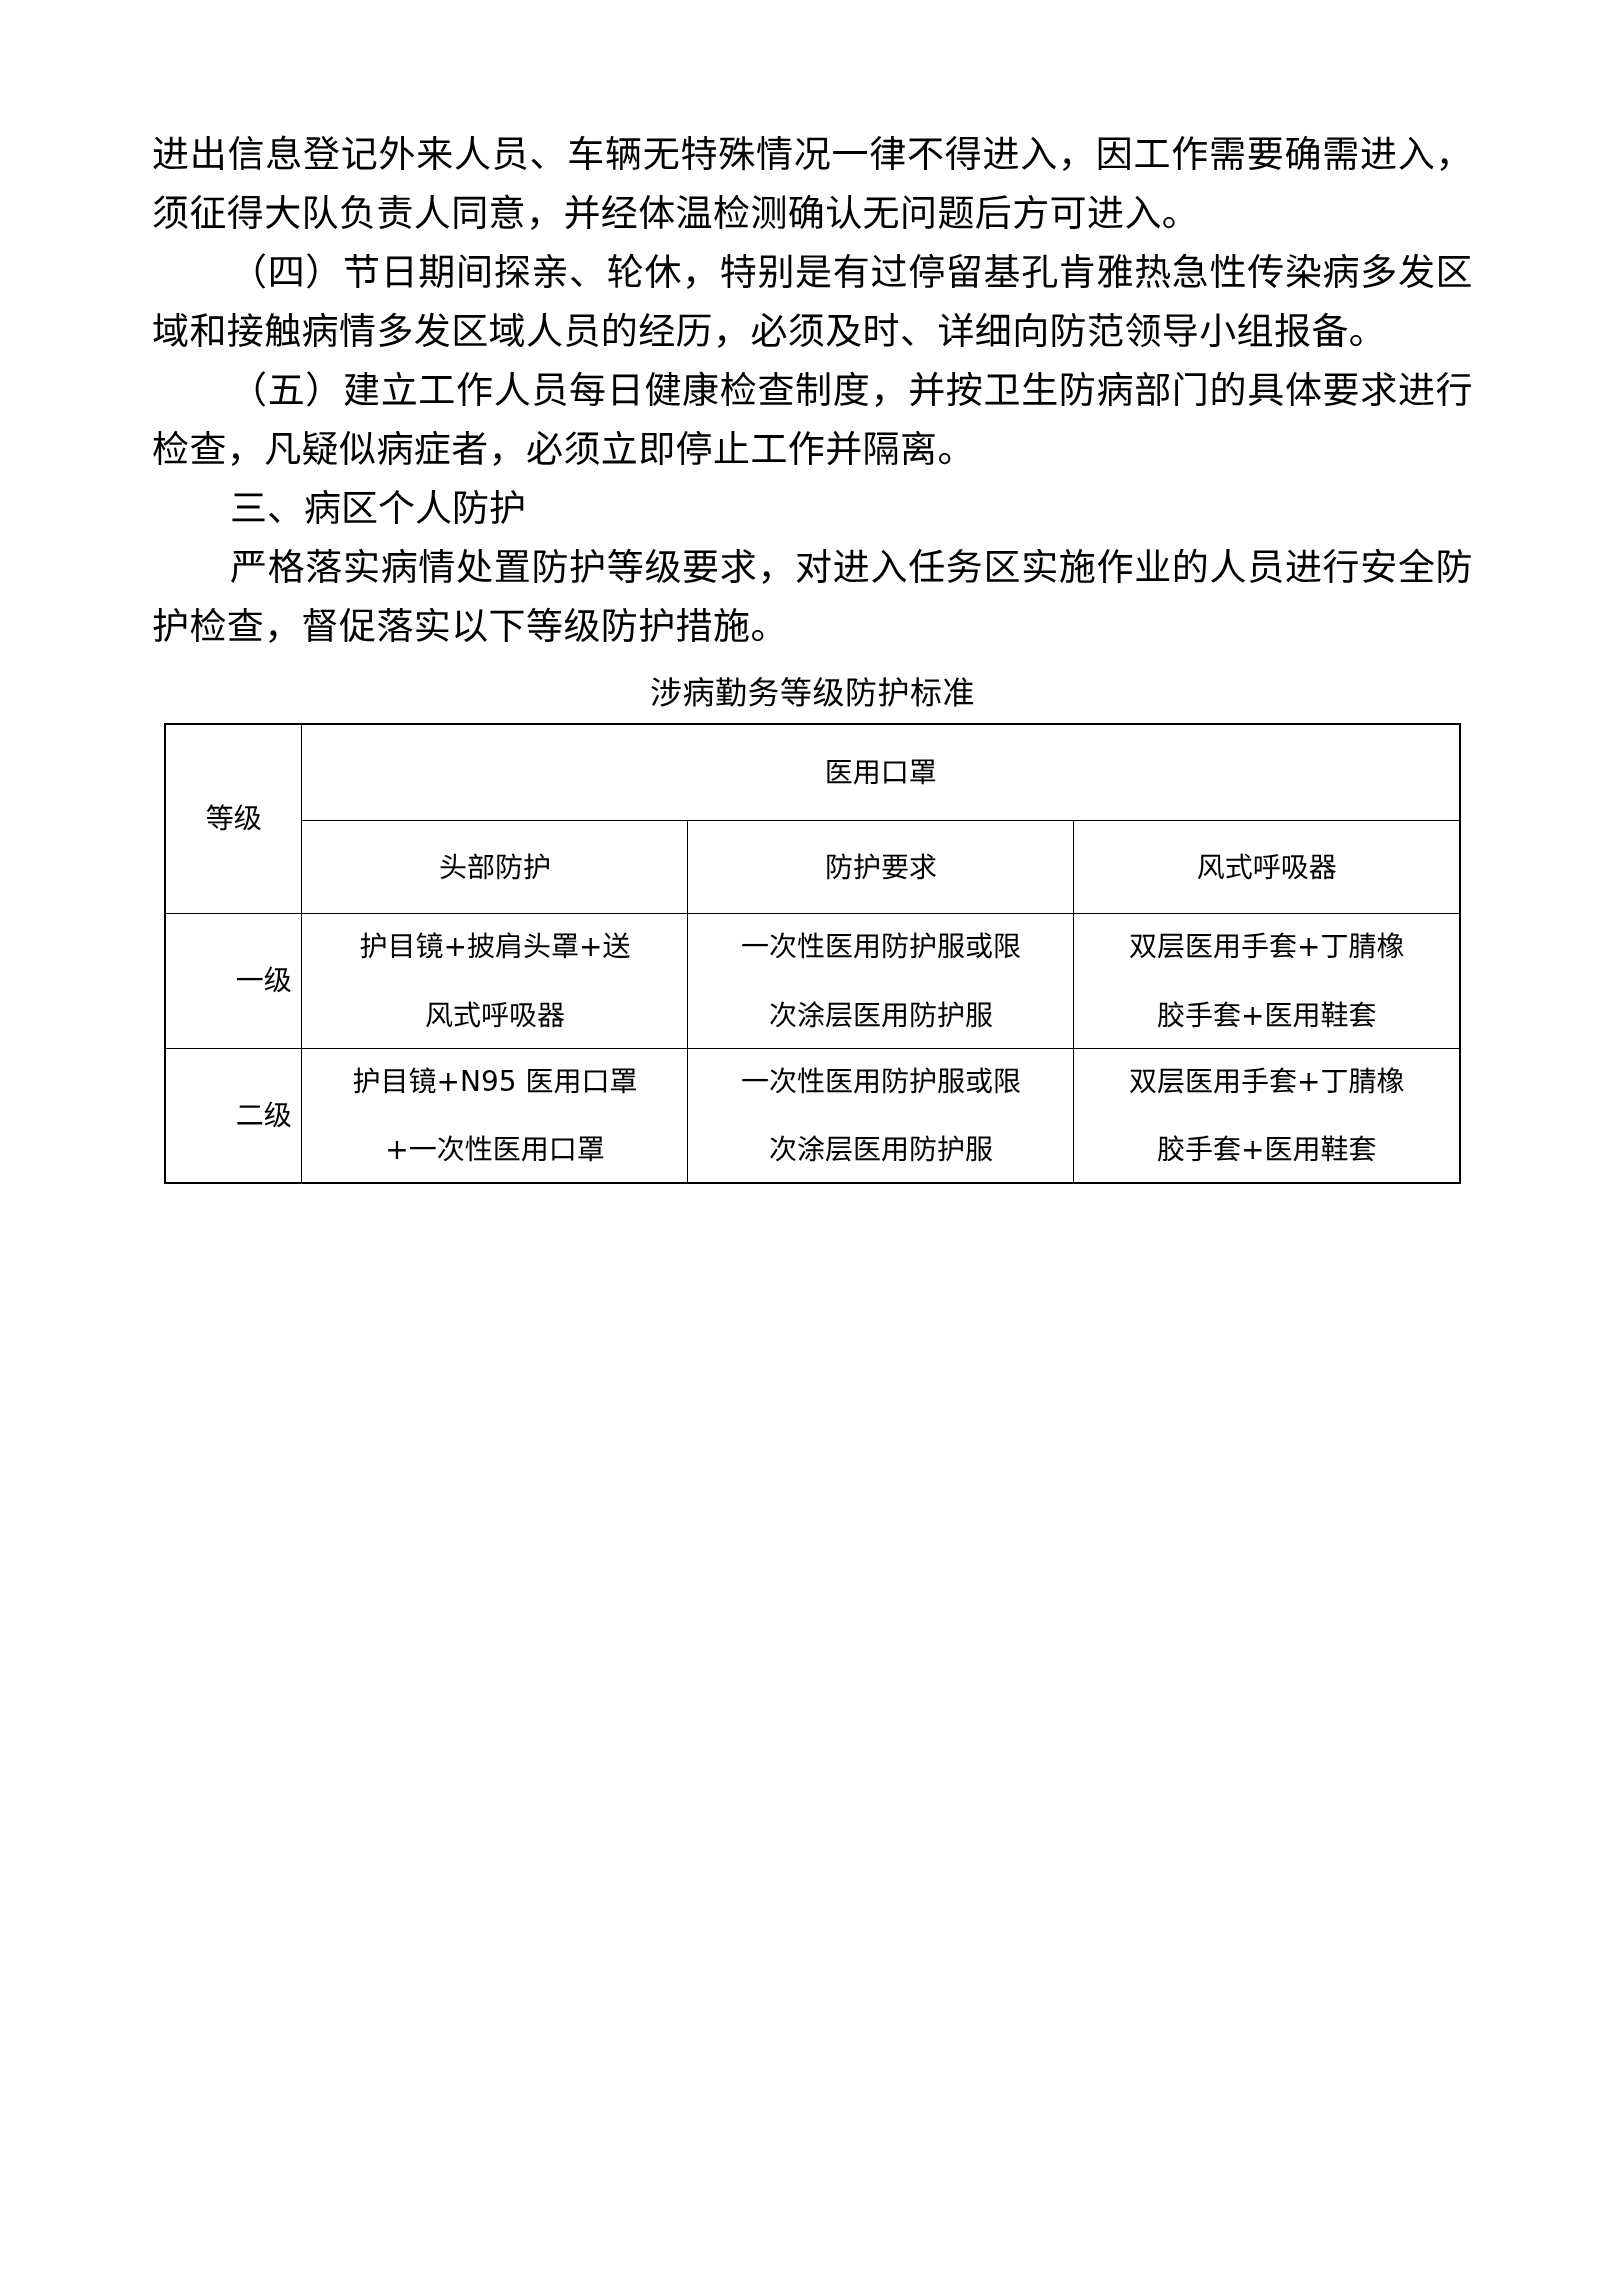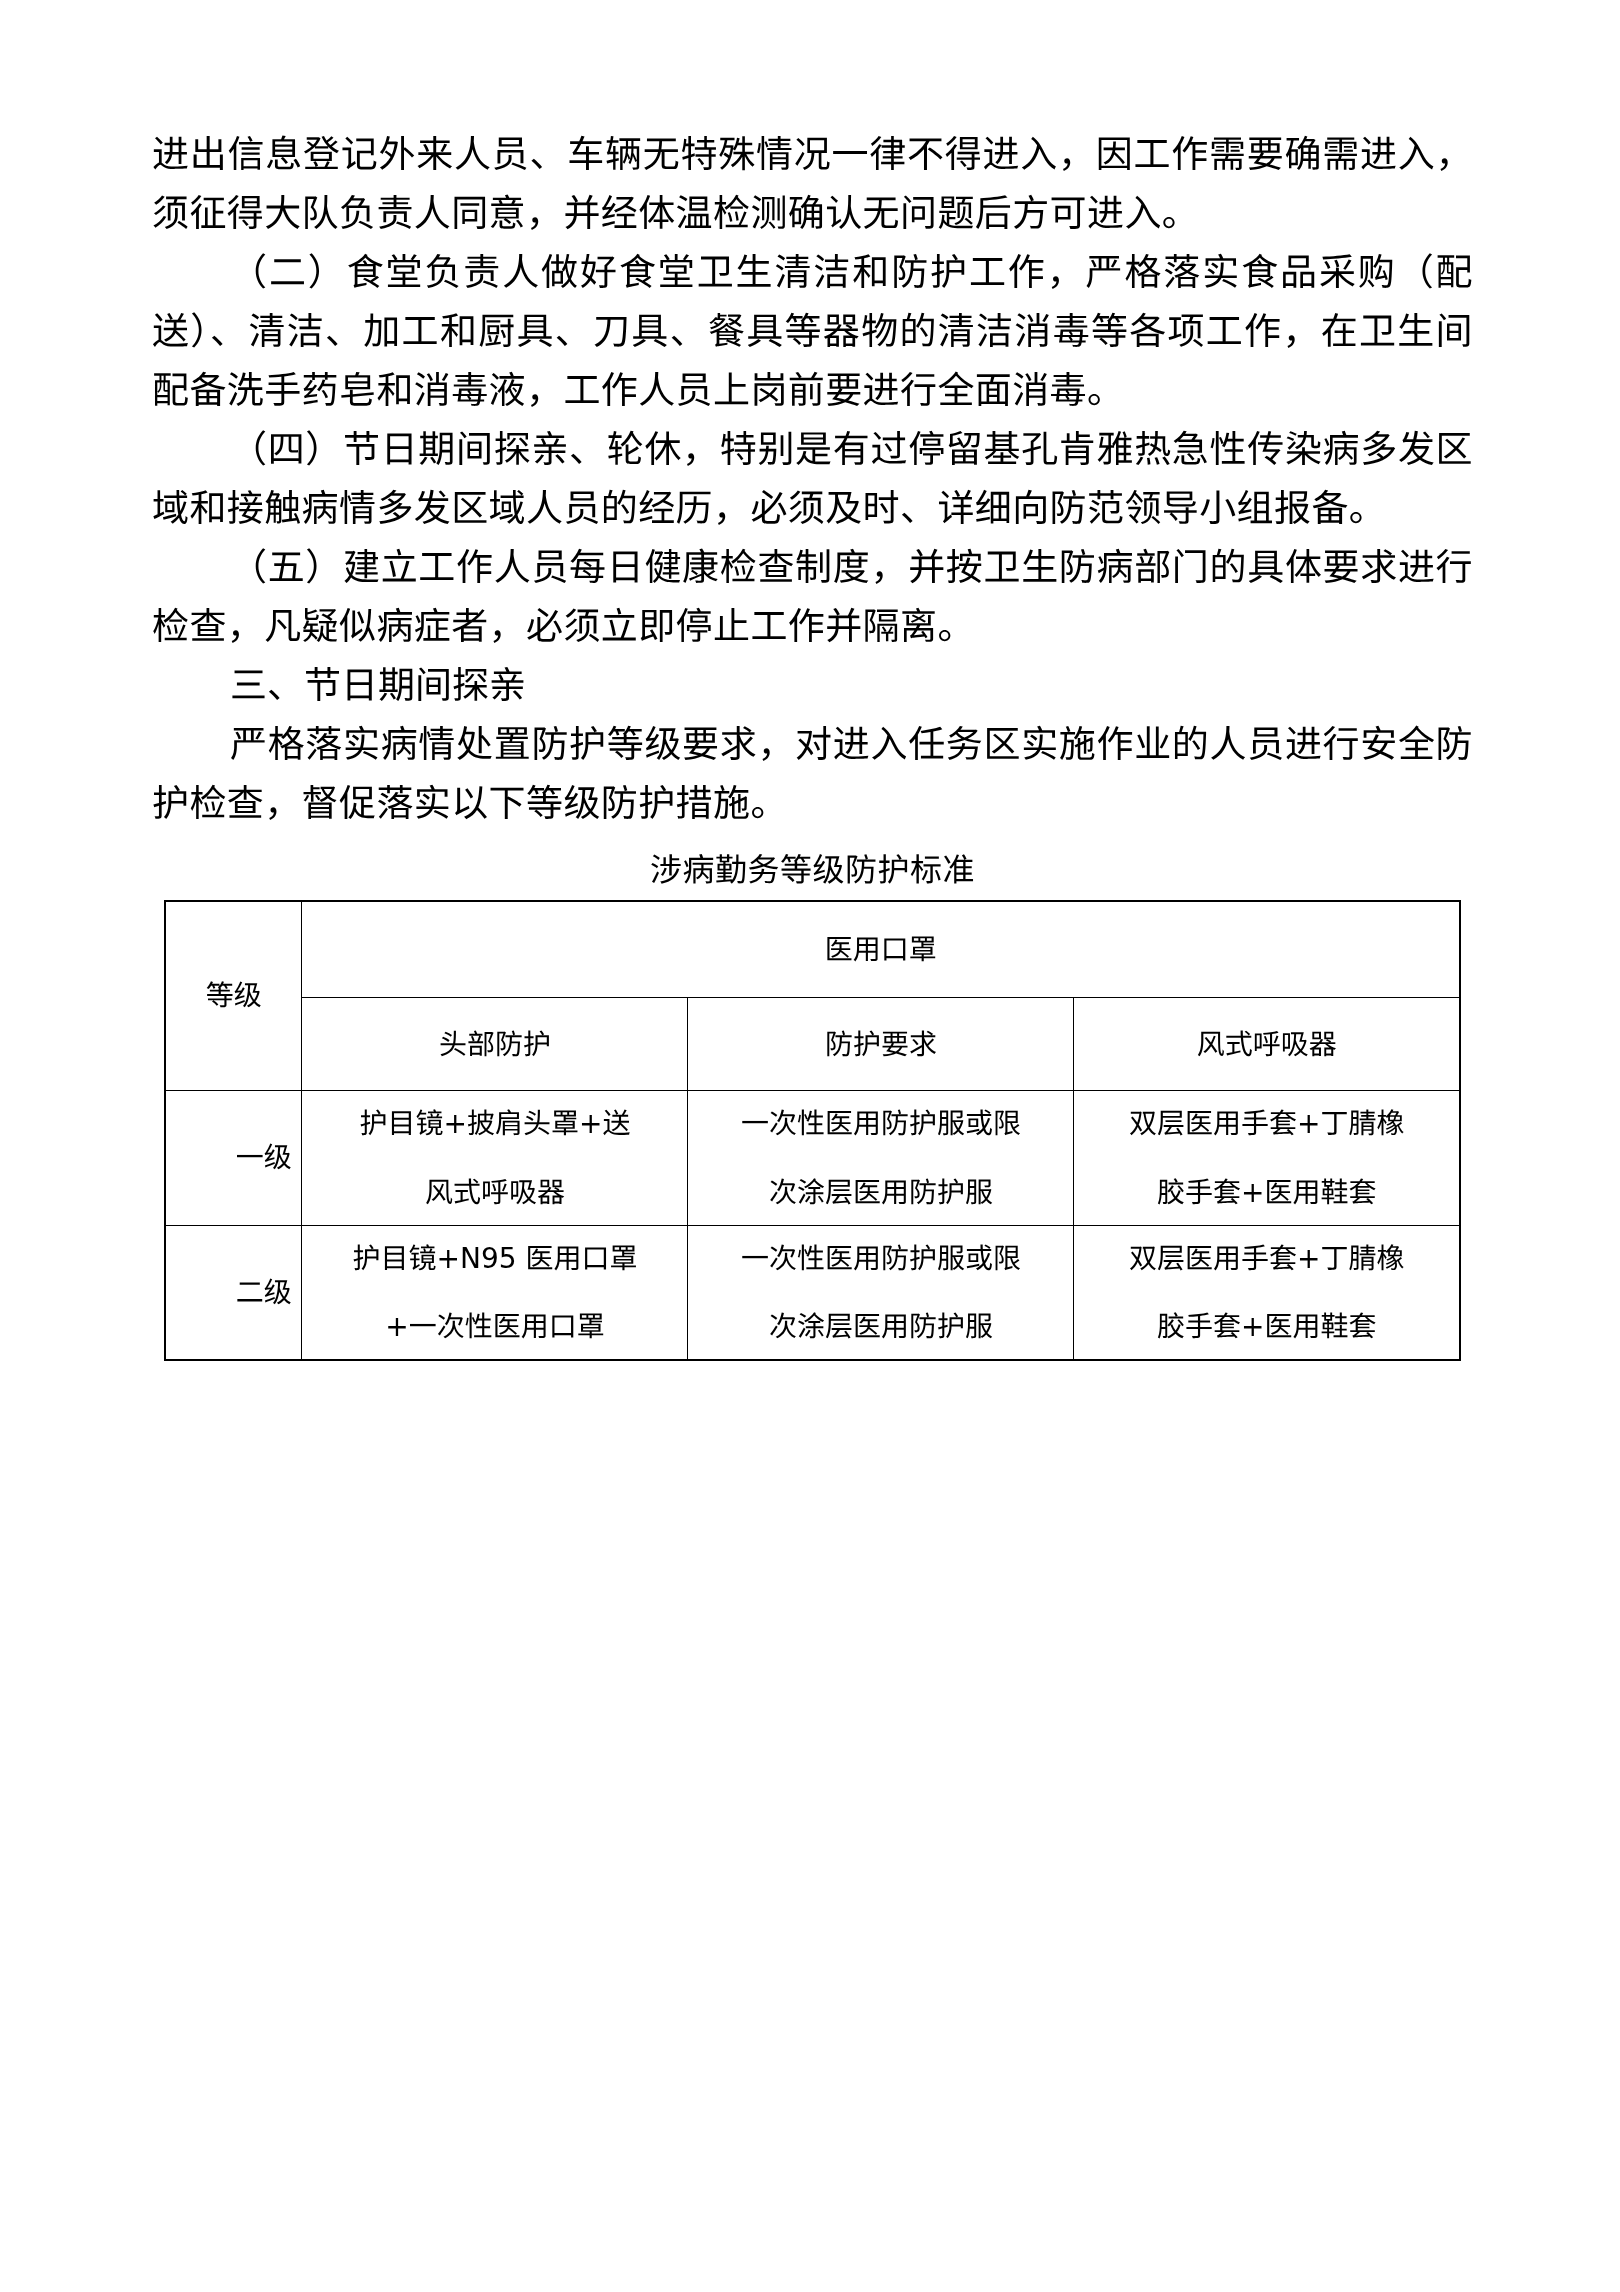--- a/index.html
+++ b/index.html
@@ -109,28 +109,27 @@
   }
 </style>
 </head>
 <body>
 
 <div class="page">
   <div class="content">
 
     <p class="para noindent">进出信息登记外来人员、车辆无特殊情况一律不得进入，因工作需要确需进入，须征得大队负责人同意，并经体温检测确认无问题后方可进入。</p>
 
-    <p class="para indent">（二）食堂负责人做好食堂卫生清洁和防护工作，严格落实食品采购（配送）、清洁、加工和厨具、刀具、餐具等器物的清洁消毒等各项工作，在卫生间配备洗手药皂和消毒液，工作人员上岗前要进行全面消毒。</p>
 
 
     <p class="para indent">（四）节日期间探亲、轮休，特别是有过停留基孔肯雅热急性传染病多发区域和接触病情多发区域人员的经历，必须及时、详细向防范领导小组报备。</p>
 
     <p class="para indent">（五）建立工作人员每日健康检查制度，并按卫生防病部门的具体要求进行检查，凡疑似病症者，必须立即停止工作并隔离。</p>
 
-    <p class="heading-line">三、节日期间探亲</p>
+    <p class="heading-line">三、病区个人防护</p>
 
     <p class="para indent">严格落实病情处置防护等级要求，对进入任务区实施作业的人员进行安全防护检查，督促落实以下等级防护措施。</p>
 
     <div class="table-title">涉病勤务等级防护标准</div>
 
     <table class="prot">
       <colgroup>
         <col class="col-level">
         <col class="col-eq">
         <col class="col-eq">

